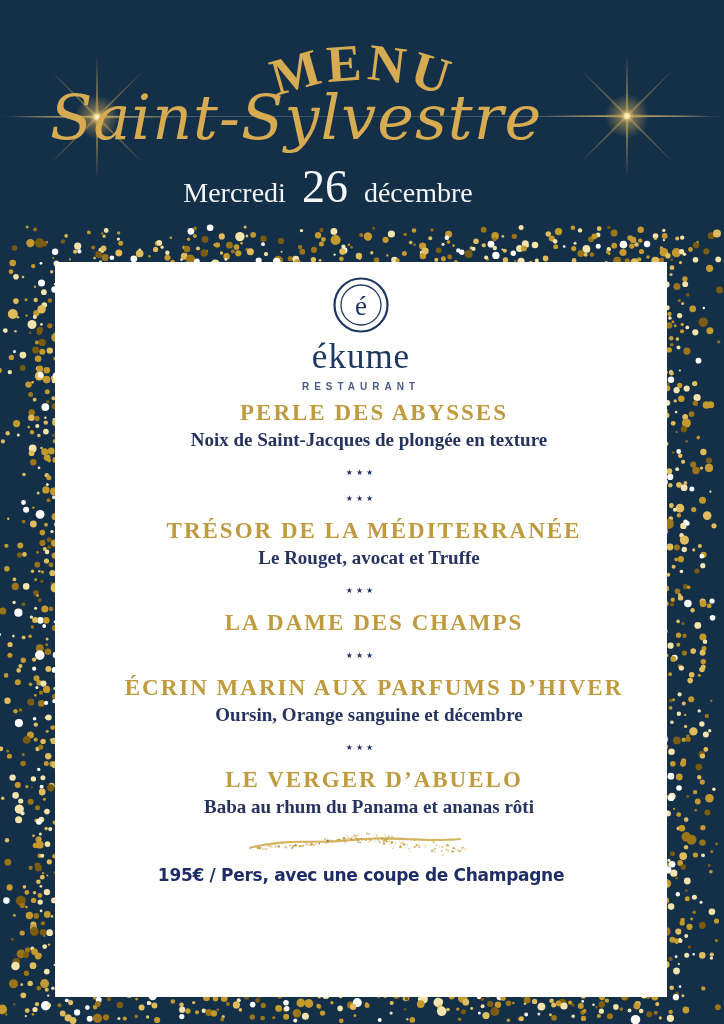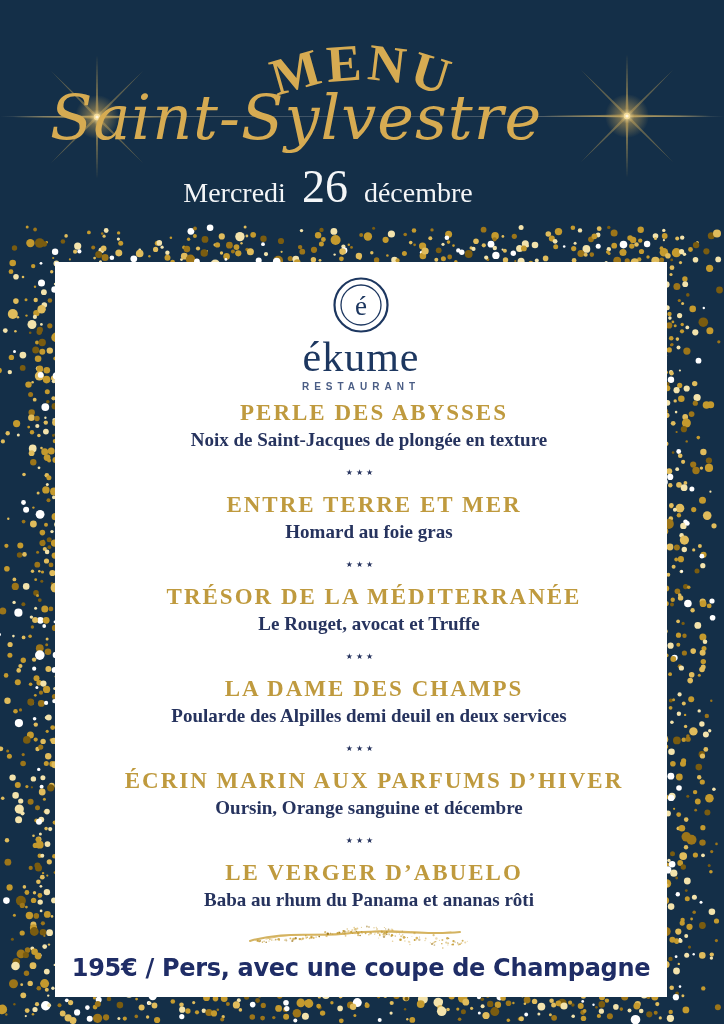--- a/index.html
+++ b/index.html
@@ -55,21 +55,21 @@
   
   .confetti{position:absolute;left:0;top:0;width:724px;height:1024px;z-index:1;}
   .menu-card{
     position:absolute;left:55px;top:262px;width:612px;height:735px;
     background:var(--card-white);z-index:2;text-align:center;
   }
   
   .monogram{display:block;margin:14px auto 0;}
   .restaurant-name{
     font-family:"Liberation Serif",serif;font-weight:500;
-    font-size:42px;line-height:46px;color:var(--brand-navy);letter-spacing:1px;
+    font-size:35px;line-height:46px;color:var(--brand-navy);letter-spacing:1px;
   }
   .restaurant-subtitle{
     margin-top:2px;font-family:"Liberation Sans",sans-serif;
     font-size:10px;line-height:10px;letter-spacing:5px;color:var(--brand-navy-light);
     font-weight:700;
   }
   
   .course-list{margin-top:9px;}
   .course-title{
     font-size:23px;line-height:24px;letter-spacing:2px;font-weight:700;
@@ -83,21 +83,21 @@
   }
   .course-separator{
     font-family:"DejaVu Sans",sans-serif;
     font-size:8px;line-height:10px;letter-spacing:3px;
     color:var(--text-navy);margin:16px 0 15px;
   }
   
   .brush{display:block;margin:8px auto 0;}
   .price-line{
     margin-top:6px;font-family:"DejaVu Sans",sans-serif;font-weight:700;
-    font-size:24px;line-height:24px;letter-spacing:-0.3px;color:var(--price-navy);
+    font-size:17px;line-height:24px;letter-spacing:-0.3px;color:var(--price-navy);
   }
 </style>
 </head>
 <body>
 
 <svg class="confetti" width="724" height="1024" viewBox="0 0 724 1024" id="confetti-svg">
     <circle cx="27.2" cy="227.1" r="1.5" fill="#c49a2e"></circle>
     <circle cx="35.1" cy="229.5" r="1.9" fill="#9c7519"></circle>
     <circle cx="66.1" cy="235.9" r="1.8" fill="#e0bc5c"></circle>
     <circle cx="88.9" cy="232.4" r="1.9" fill="#c49a2e"></circle>
@@ -1355,33 +1355,28 @@
 
   <div class="restaurant-name">ékume</div>
   <div class="restaurant-subtitle">RESTAURANT</div>
 
   <div class="course-list" id="course-list">
   <div class="course">
     <div class="course-title">PERLE DES ABYSSES</div>
     <div class="course-desc">Noix de Saint-Jacques de plongée en texture</div>
   </div>
 <div class="course-separator">★★★</div>
-  <div class="course">
-    <div class="course-title">ENTRE TERRE ET MER</div>
-    <div class="course-desc">Homard au foie gras</div>
-  </div>
 <div class="course-separator">★★★</div>
   <div class="course">
     <div class="course-title">TRÉSOR DE LA MÉDITERRANÉE</div>
     <div class="course-desc">Le Rouget, avocat et Truffe</div>
   </div>
 <div class="course-separator">★★★</div>
   <div class="course">
     <div class="course-title">LA DAME DES CHAMPS</div>
-    <div class="course-desc">Poularde des Alpilles demi deuil en deux services</div>
   </div>
 <div class="course-separator">★★★</div>
   <div class="course">
     <div class="course-title">ÉCRIN MARIN AUX PARFUMS D’HIVER</div>
     <div class="course-desc">Oursin, Orange sanguine et décembre</div>
   </div>
 <div class="course-separator">★★★</div>
   <div class="course">
     <div class="course-title">LE VERGER D’ABUELO</div>
     <div class="course-desc">Baba au rhum du Panama et ananas rôti</div>

